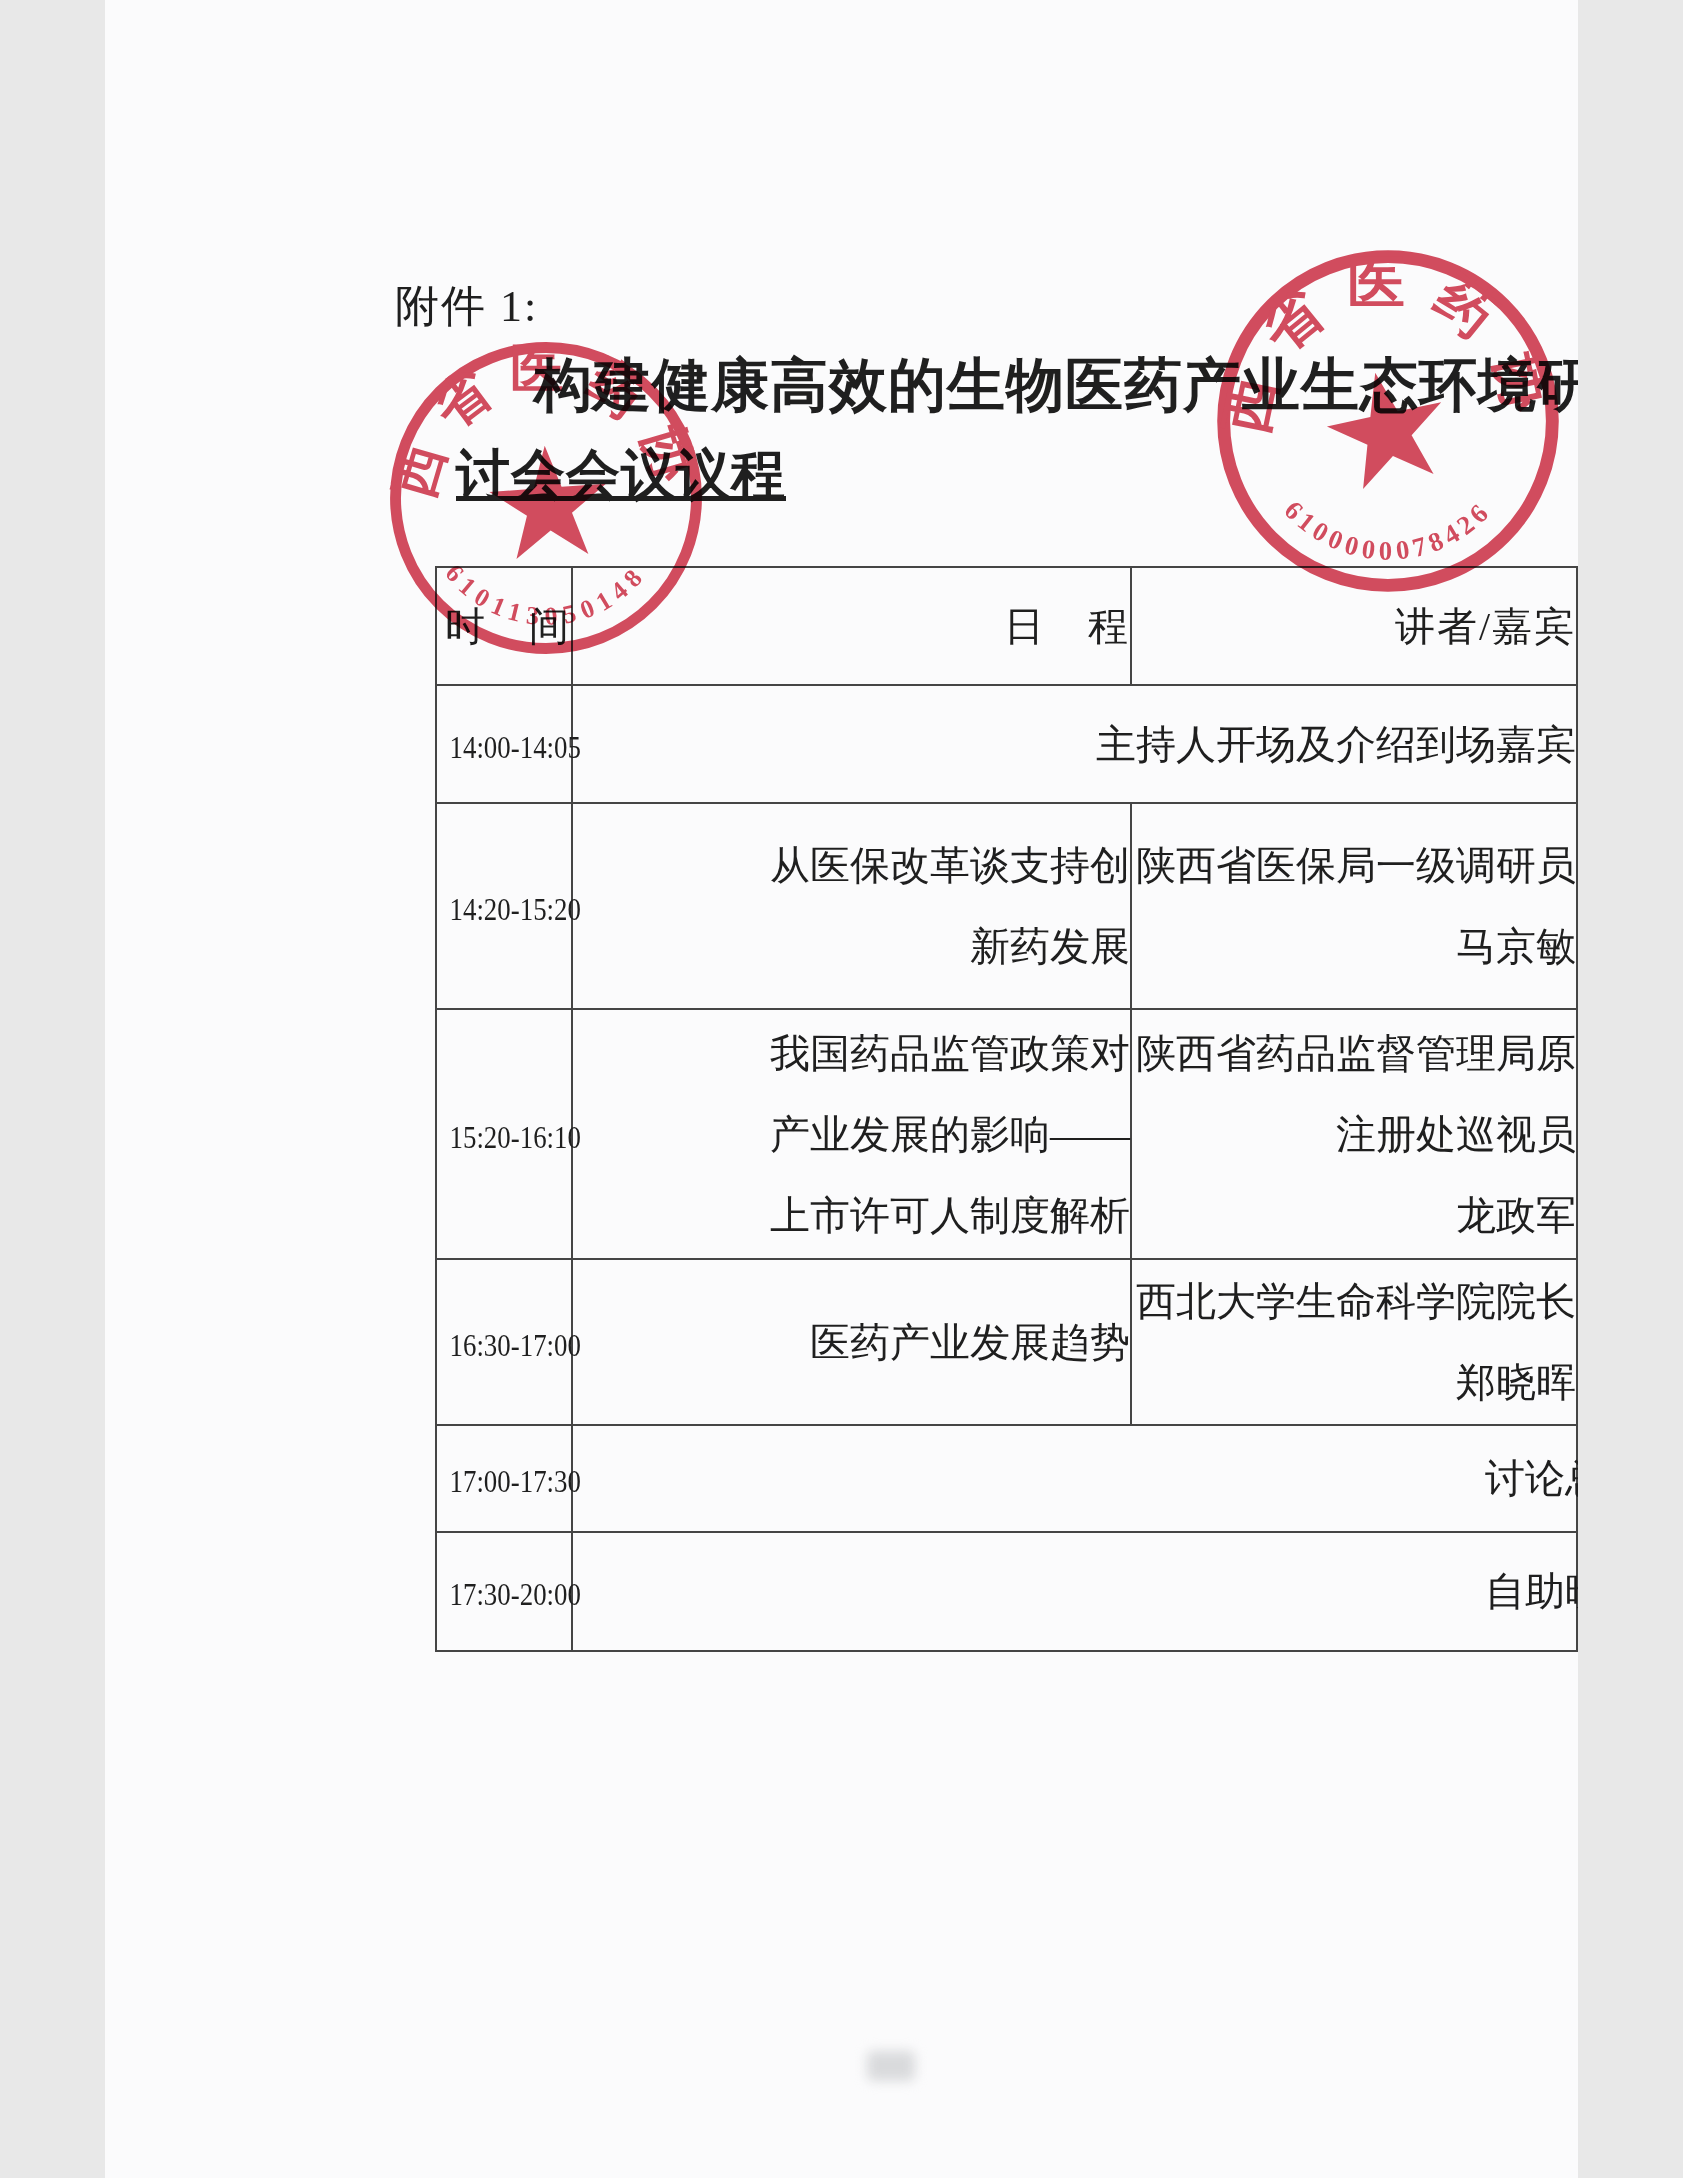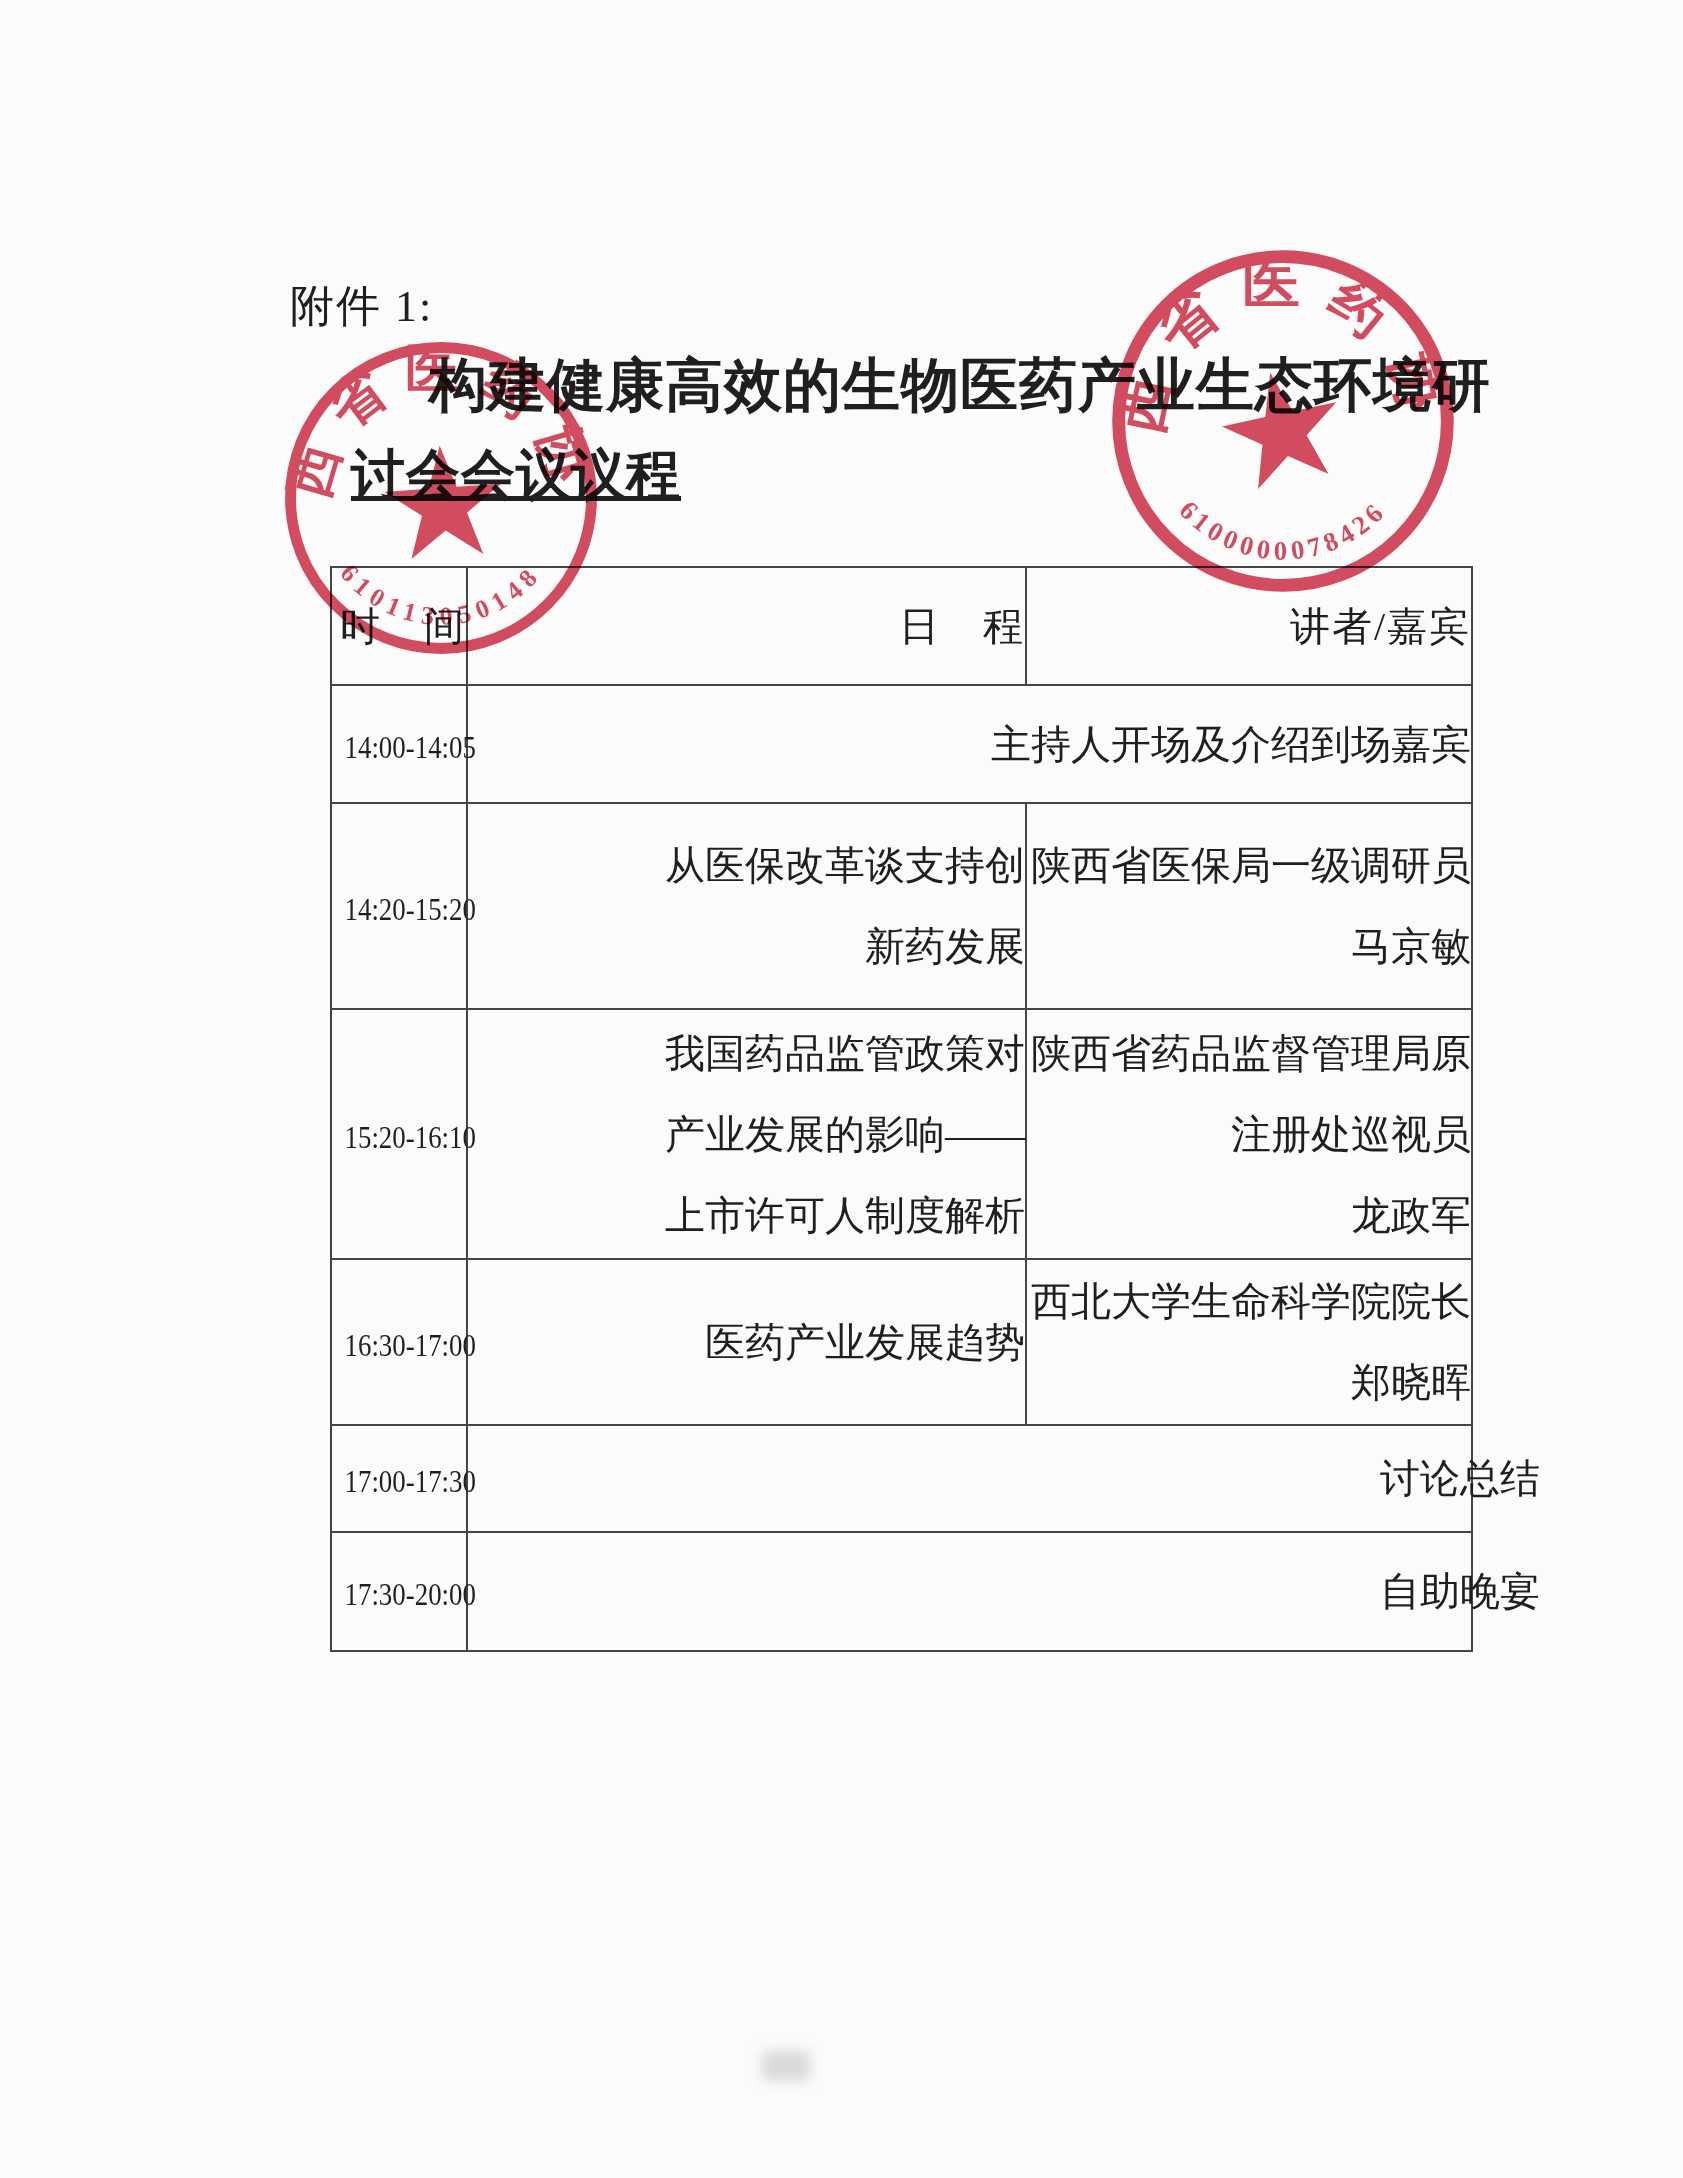--- a/index.html
+++ b/index.html
@@ -1,17 +1,17 @@
 <!DOCTYPE html>
 <html><head>
 <meta charset="utf-8">
 <style>
   html,body{margin:0;padding:0;background:#e8e8e8;}
   .page{
-    position:relative;width:1683px;height:2178px;margin:0 auto;
+    position:relative;width:1473px;height:2178px;margin:0 auto;
     background:#fbfbfc;overflow:hidden;
     font-family:"Liberation Serif","DejaVu Serif",serif;
     color:#1f1f1f;
   }
   .attachment{
     position:absolute;left:290px;top:277px;font-size:44px;letter-spacing:2px;
   }
   .title-l1{
     position:absolute;left:429px;top:347px;font-size:58px;font-weight:bold;
     letter-spacing:1px;white-space:nowrap;

